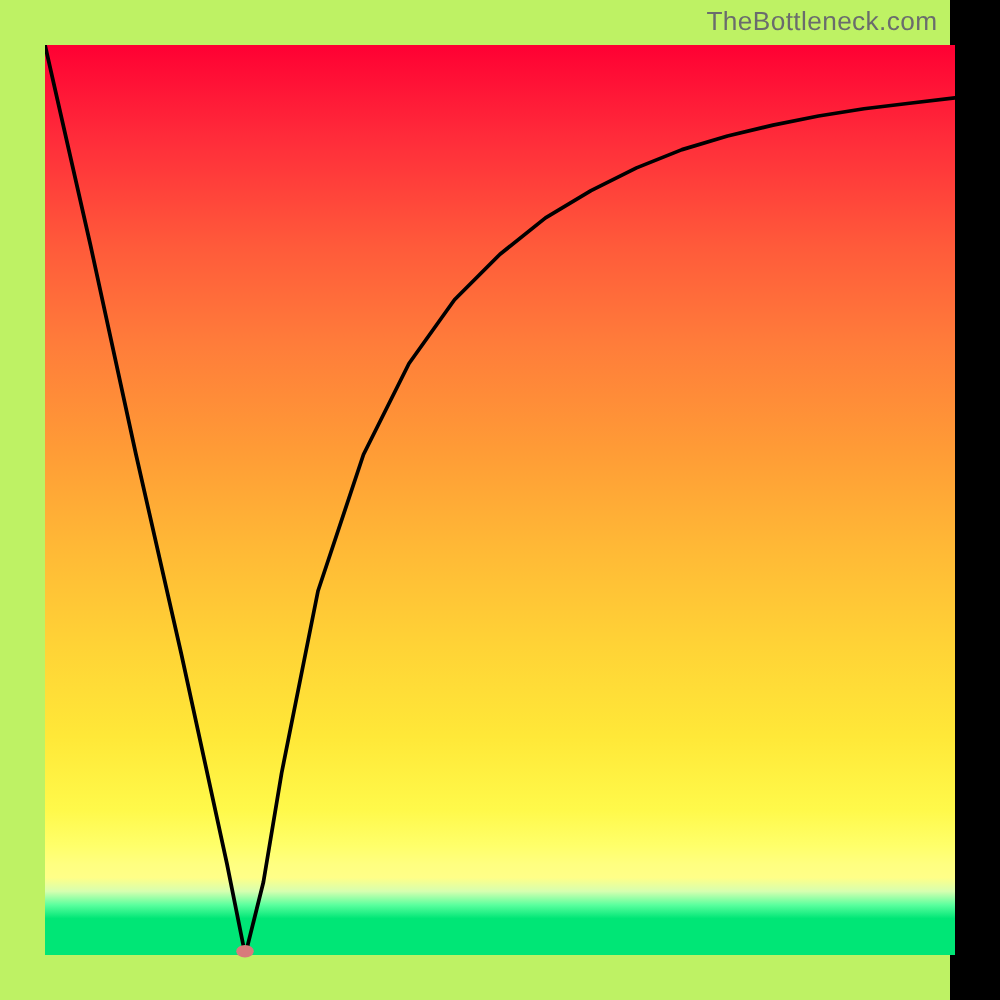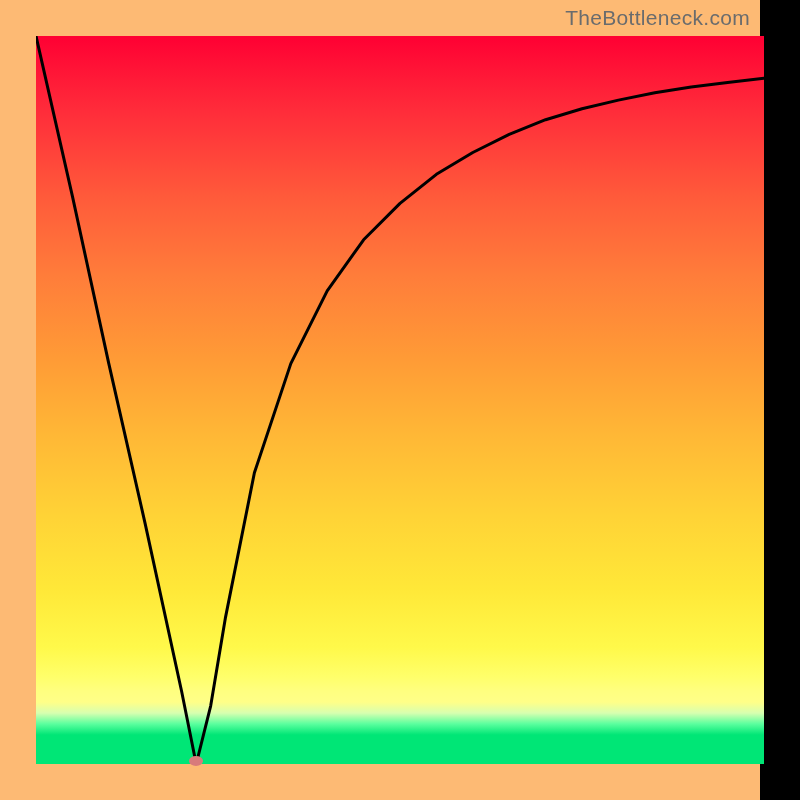--- a/index.html
+++ b/index.html
@@ -8,21 +8,21 @@
     width: 800px;
     height: 800px;
     background: #000;
     overflow: hidden;
     font-family: Arial, Helvetica, sans-serif;
   }
   .frame {
     position: relative;
     width: 760px;
     height: 800px;
-    background: #fdba74;
+    background: #bef264;
   }
   .plot-area {
     position: absolute;
     left: 36px;
     top: 36px;
     width: 728px;
     height: 728px;
     
     background: linear-gradient(
       to bottom,

